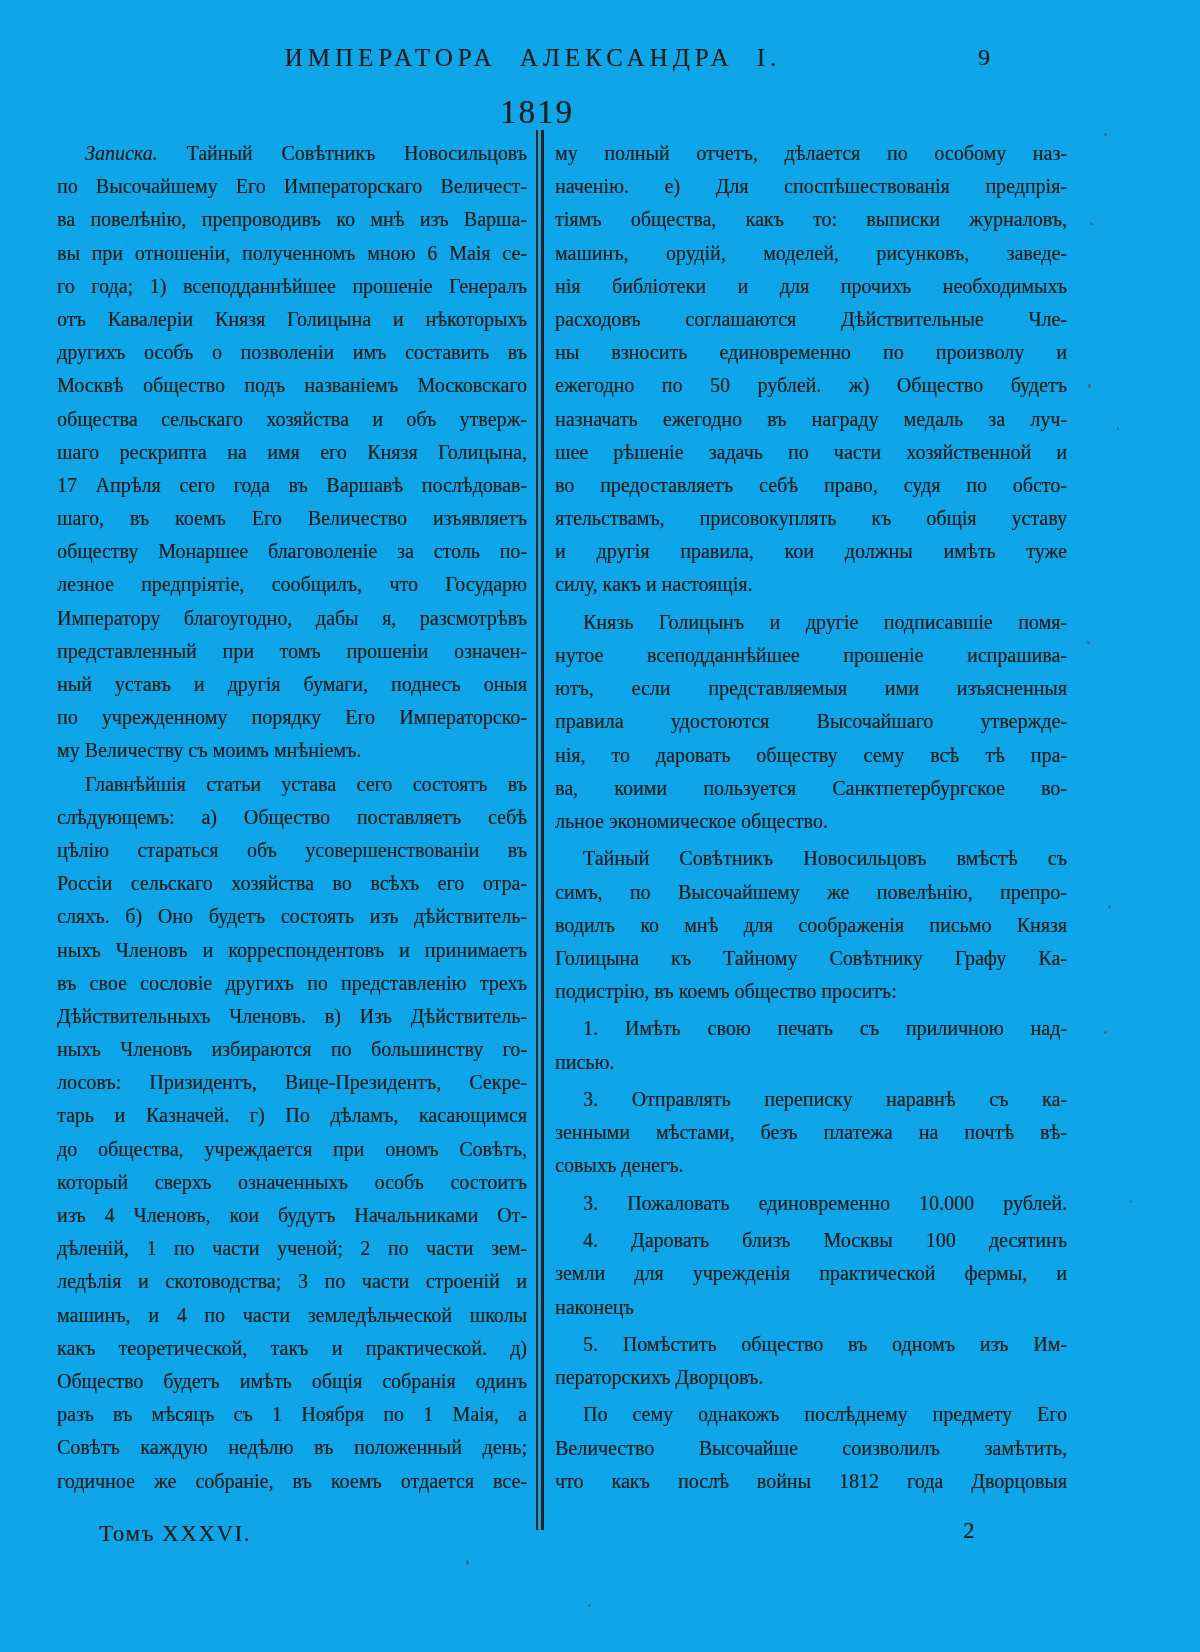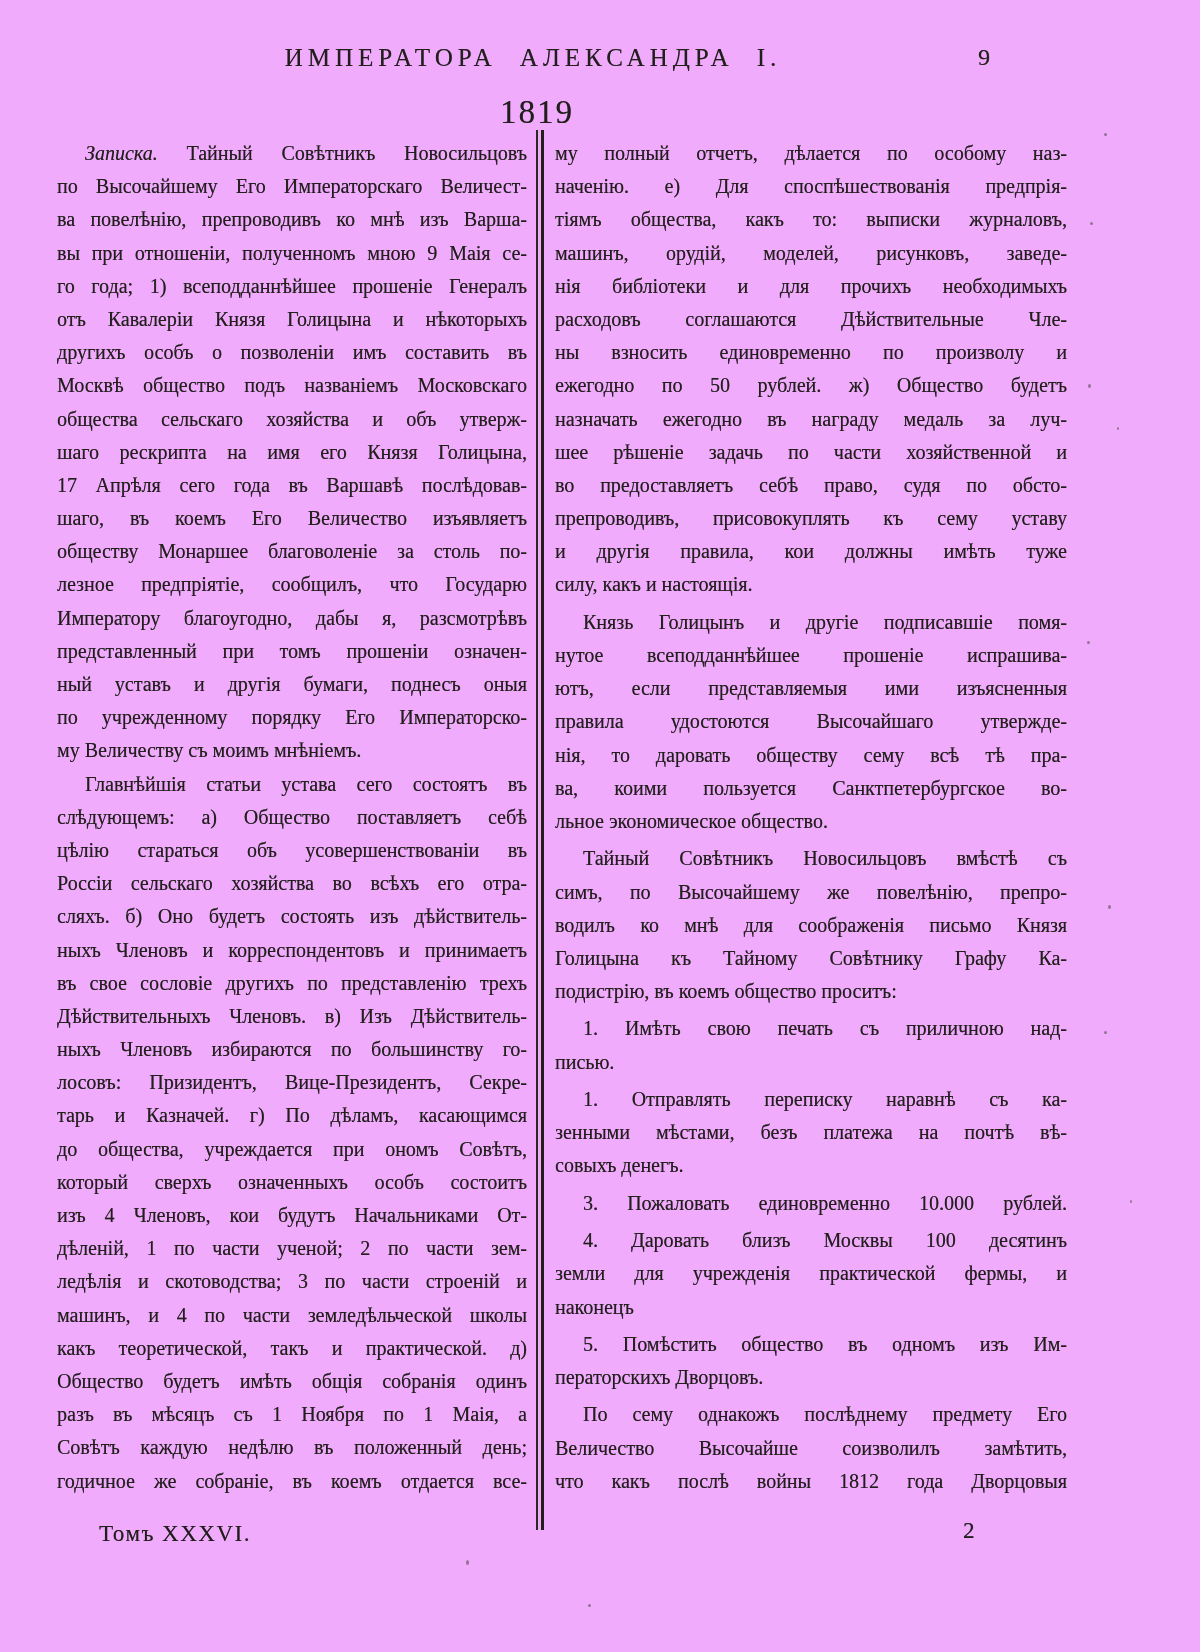--- a/index.html
+++ b/index.html
@@ -37,33 +37,33 @@
     border-left:2px solid #2b2823; border-right:3px solid #232019;
     box-sizing:border-box;
   }
   .volume-label { position:absolute; top:1521px; left:99px; font-size:23px; letter-spacing:1.5px; }
   .signature-mark { position:absolute; top:1518px; left:963px; font-size:23px; }
   .speck { position:absolute; background:#4a453f; border-radius:50%; opacity:0.55; display:block; }
 </style>
 </head>
 <body>
 
-<div class="page" style="color: rgb(33, 30, 27); background: #f0abfc; text-decoration: underline;">
+<div class="page" style="color: rgb(33, 30, 27); background: #0ea5e9; text-decoration: underline;">
 
   <div class="running-title">ИМПЕРАТОРА АЛЕКСАНДРА I.</div>
 
   <div class="page-number">9</div>
 
   <div class="year-heading">1819</div>
 
   <div class="column column-left">
       <div class="line ind"><span class="lead-italic">Записка.</span> Тайный Совѣтникъ Новосильцовъ</div>
       <div class="line">по Высочайшему Его Императорскаго Величест-</div>
       <div class="line">ва повелѣнію, препроводивъ ко мнѣ изъ Варша-</div>
-      <div class="line">вы при отношеніи, полученномъ мною 9 Маія се-</div>
+      <div class="line">вы при отношеніи, полученномъ мною 6 Маія се-</div>
       <div class="line">го года; 1) всеподданнѣйшее прошеніе Генералъ</div>
       <div class="line">отъ Кавалеріи Князя Голицына и нѣкоторыхъ</div>
       <div class="line">другихъ особъ о позволеніи имъ составить въ</div>
       <div class="line">Москвѣ общество подъ названіемъ Московскаго</div>
       <div class="line">общества сельскаго  хозяйства и объ утверж-</div>
       <div class="line">шаго рескрипта на имя его Князя Голицына,</div>
       <div class="line">17 Апрѣля сего года въ Варшавѣ послѣдовав-</div>
       <div class="line">шаго, въ коемъ Его Величество изъявляетъ</div>
       <div class="line">обществу Монаршее благоволеніе за столь по-</div>
       <div class="line">лезное предпріятіе, сообщилъ, что Государю</div>
@@ -103,38 +103,38 @@
       <div class="line">наченію. е) Для споспѣшествованія предпрія-</div>
       <div class="line">тіямъ общества, какъ то: выписки журналовъ,</div>
       <div class="line">машинъ, орудій, моделей, рисунковъ, заведе-</div>
       <div class="line">нія библіотеки и для прочихъ необходимыхъ</div>
       <div class="line">расходовъ соглашаются Дѣйствительные Чле-</div>
       <div class="line">ны взносить единовременно по произволу и</div>
       <div class="line">ежегодно по 50 рублей. ж) Общество будетъ</div>
       <div class="line">назначать ежегодно въ награду медаль за луч-</div>
       <div class="line">шее рѣшеніе задачь по части хозяйственной и</div>
       <div class="line">во предоставляетъ себѣ право, судя по обсто-</div>
-      <div class="line">препроводивъ, присовокуплять къ сему уставу</div>
+      <div class="line">ятельствамъ, присовокуплять къ общія уставу</div>
       <div class="line">и другія правила, кои должны имѣть туже</div>
       <div class="line end">силу, какъ и настоящія.</div>
       <div class="line ind para">Князь Голицынъ и другіе подписавшіе помя-</div>
       <div class="line">нутое всеподданнѣйшее прошеніе испрашива-</div>
       <div class="line">ютъ, если представляемыя ими изъясненныя</div>
       <div class="line">правила удостоются Высочайшаго утвержде-</div>
       <div class="line">нія, то даровать обществу сему всѣ тѣ пра-</div>
       <div class="line">ва, коими пользуется Санктпетербургское во-</div>
       <div class="line end">льное экономическое общество.</div>
       <div class="line ind para">Тайный Совѣтникъ Новосильцовъ вмѣстѣ съ</div>
       <div class="line">симъ, по Высочайшему же повелѣнію, препро-</div>
       <div class="line">водилъ ко мнѣ для соображенія письмо Князя</div>
       <div class="line">Голицына къ Тайному Совѣтнику Графу Ка-</div>
       <div class="line end">подистрію, въ коемъ общество проситъ:</div>
       <div class="line ind para">1. Имѣть свою печать съ приличною над-</div>
       <div class="line end">писью.</div>
-      <div class="line ind para">1. Отправлять переписку наравнѣ съ ка-</div>
+      <div class="line ind para">3. Отправлять переписку наравнѣ съ ка-</div>
       <div class="line">зенными мѣстами, безъ платежа на почтѣ вѣ-</div>
       <div class="line end">совыхъ денегъ.</div>
       <div class="line ind para">3. Пожаловать единовременно 10.000 рублей.</div>
       <div class="line ind para">4. Даровать близъ Москвы 100 десятинъ</div>
       <div class="line">земли для учрежденія практической фермы, и</div>
       <div class="line end">наконецъ</div>
       <div class="line ind para">5. Помѣстить общество въ одномъ изъ Им-</div>
       <div class="line end">ператорскихъ Дворцовъ.</div>
       <div class="line ind para">По сему однакожъ послѣднему предмету Его</div>
       <div class="line">Величество Высочайше соизволилъ замѣтить,</div>

